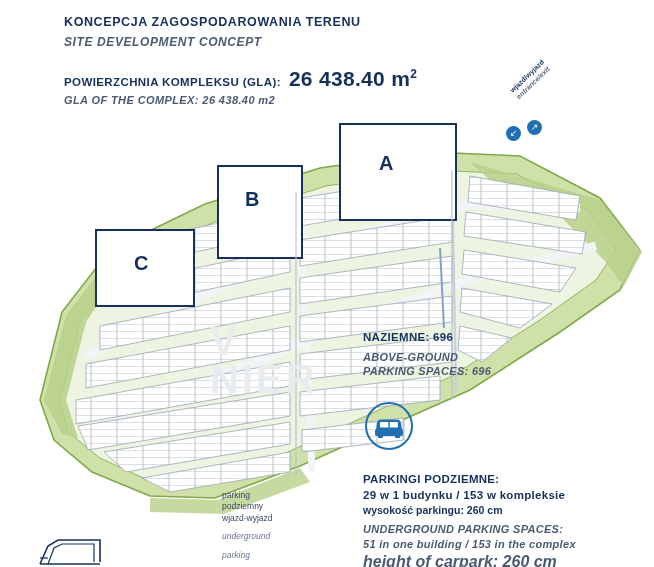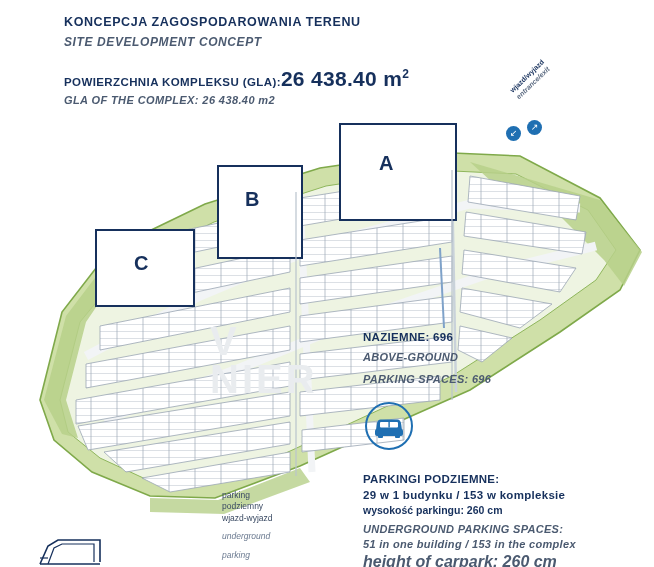--- a/index.html
+++ b/index.html
@@ -34,20 +34,21 @@
     font-size: 12px;
     font-style: italic;
     font-weight: bold;
     letter-spacing: 0.6px;
     color: #4b5a70;
     margin: 0 0 18px 0;
   }
   .gla-row {
     display: flex;
     align-items: baseline;
+    gap: 8px;
     margin: 0 0 3px 0;
   }
   .gla-label {
     font-size: 11.5px;
     font-weight: bold;
     letter-spacing: 0.4px;
     color: #16305c;
   }
   .gla-value {
     font-size: 21px;
@@ -332,21 +333,21 @@
     <span>wjazd/wyjazd</span><br>
     <span class="en">entrance/exit</span>
   </div>
   <div class="circ" id="circ1">↙</div>
   <div class="circ" id="circ2">↗</div>
 </div>
 
 <div class="info-parking">
   <div class="info-line-pl">NAZIEMNE: 696</div>
   <div class="info-line-en">ABOVE-GROUND</div>
-  <div class="info-line-en" style="margin-top:8px">PARKING SPACES: 696</div>
+  <div class="info-line-en" style="margin-top:0">PARKING SPACES: 696</div>
 </div>
 
 <div class="car-icon">
   <svg width="44" height="44" viewBox="0 0 44 44">
     <path d="M9 26 L10 19 C10.4 16.8 11.8 15.6 13.6 15.4 L30.4 15.4 C32.2 15.6 33.6 16.8 34 19 L35 26 Z" fill="#1f6fb2"></path>
     <rect x="8" y="25" width="28" height="7" rx="2" fill="#1f6fb2"></rect>
     <rect x="11" y="31" width="5" height="3" rx="1" fill="#1f6fb2"></rect>
     <rect x="28" y="31" width="5" height="3" rx="1" fill="#1f6fb2"></rect>
     <rect x="13" y="18" width="18" height="5.5" rx="1" fill="#ffffff"></rect>
     <rect x="21.4" y="18" width="1.4" height="5.5" fill="#1f6fb2"></rect>

